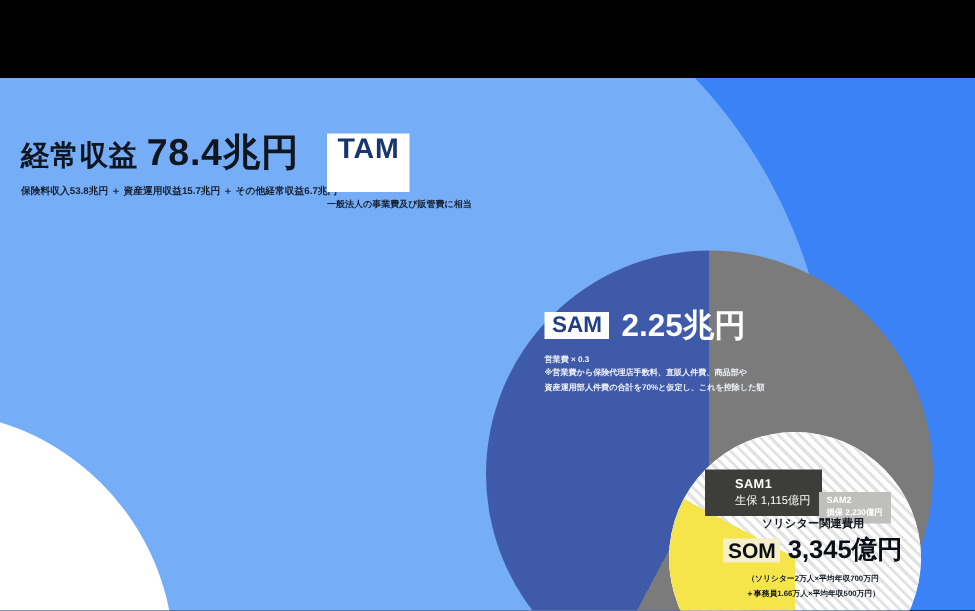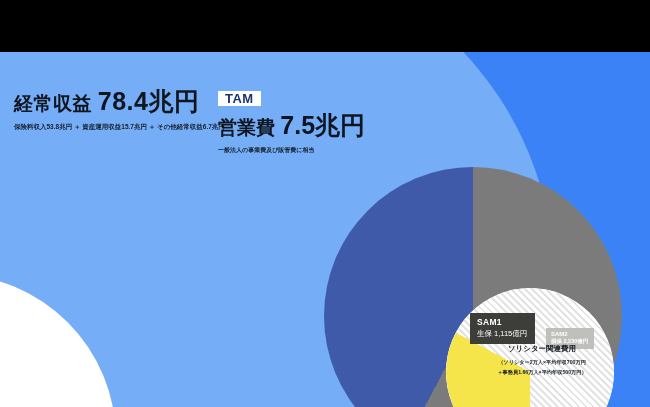--- a/index.html
+++ b/index.html
@@ -37,34 +37,34 @@
   
   .tl{position:absolute;}
 
   #rev-block{left:14px;top:33px;width:300px;}
   #rev-head{font-size:19px;font-weight:700;color:#10161f;letter-spacing:.5px;white-space:nowrap;}
   #rev-head .num{font-size:25px;font-weight:800;}
   #rev-sub{margin-top:5px;font-size:6.5px;font-weight:700;color:#14202e;white-space:nowrap;}
 
   #tam-block{left:218px;top:37px;width:230px;}
   #tam-badge{display:inline-block;background:#fff;color:#18356e;
-             font-size:13px;font-weight:700;padding:0 7px 0;letter-spacing:.5px;}
+             font-size:19px;font-weight:700;padding:0 7px 17px;letter-spacing:.5px;}
   #tam-head{margin-top:2px;font-size:19px;font-weight:700;color:#0d1522;white-space:nowrap;}
   #tam-head .num{font-size:25px;font-weight:800;}
   #tam-sub{margin-top:4px;font-size:6px;font-weight:700;color:#16212f;white-space:nowrap;}
 
   #sam-block{left:363px;top:151px;width:250px;}
   #sam-badge{display:inline-block;background:#fff;color:#1f3f86;
              font-size:15px;font-weight:700;padding:0 5px 1px;vertical-align:middle;}
   #sam-amount{display:inline-block;margin-left:8px;font-size:21px;font-weight:700;
               color:#fff;vertical-align:middle;}
   #sam-notes{margin-top:5px;font-size:5.4px;font-weight:700;color:#eef3fb;line-height:1.75;}
 
   #sam1-box{left:470px;top:261px;background:#3d3d3a;color:#fff;
-            padding:4px 8px 5px 7px;}
+            padding:4px 8px 5px 20px;}
   #sam1-box .t{font-size:8.5px;font-weight:700;letter-spacing:.3px;}
   #sam1-box .v{font-size:7.5px;font-weight:400;margin-top:2px;}
 
   #sam2-box{left:546px;top:276px;background:#bfbfbc;color:#fff;
             padding:3px 6px 4px 5px;}
   #sam2-box .t{font-size:6px;font-weight:700;}
   #sam2-box .v{font-size:5.5px;font-weight:700;margin-top:1px;}
 
   #som-block{left:462px;top:292px;width:160px;text-align:center;}
   #som-kicker{font-size:7.5px;font-weight:700;color:#121820;}
@@ -102,38 +102,49 @@
     </div>
 
     <div class="tl" id="rev-block">
       <div id="rev-head"><span>経常収益</span>
         <span class="num">78.4兆円</span></div>
       <div id="rev-sub">保険料収入53.8兆円 ＋ 資産運用収益15.7兆円 ＋ その他経常収益6.7兆円</div>
     </div>
 
     <div class="tl" id="tam-block">
       <div id="tam-badge">TAM</div>
-      <div id="tam-head"><span>営業費</span>
-        <span class="num">7.5兆円</span></div>
       <div id="tam-sub">一般法人の事業費及び販管費に相当</div>
     </div>
 
+    <div class="tl" id="sam-block">
+      <div>
+        <span id="sam-badge">SAM</span><span id="sam-amount">2.25兆円</span>
+      </div>
+      <div id="sam-notes">
+        <div>営業費 × 0.3</div>
+        <div>※営業費から保険代理店手数料、直販人件費、商品部や</div>
+        <div>資産運用部人件費の合計を70%と仮定し、これを控除した額</div>
+      </div>
+    </div>
 
     <div class="tl" id="sam1-box">
       <div class="t">SAM1</div>
       <div class="v">生保 1,115億円</div>
     </div>
 
     <div class="tl" id="sam2-box">
       <div class="t">SAM2</div>
       <div class="v">損保 2,230億円</div>
     </div>
 
     <div class="tl" id="som-block">
       <div id="som-kicker">ソリシター関連費用</div>
+      <div id="som-row">
+        <span id="som-badge">SOM</span><span id="som-amount">3,345億円</span>
+      </div>
       <div id="som-notes">
         <div>（ソリシター2万人×平均年収700万円</div>
         <div>＋事務員1.66万人×平均年収500万円）</div>
 
       </div>
     </div>
 
 
   </div>
 </div>

